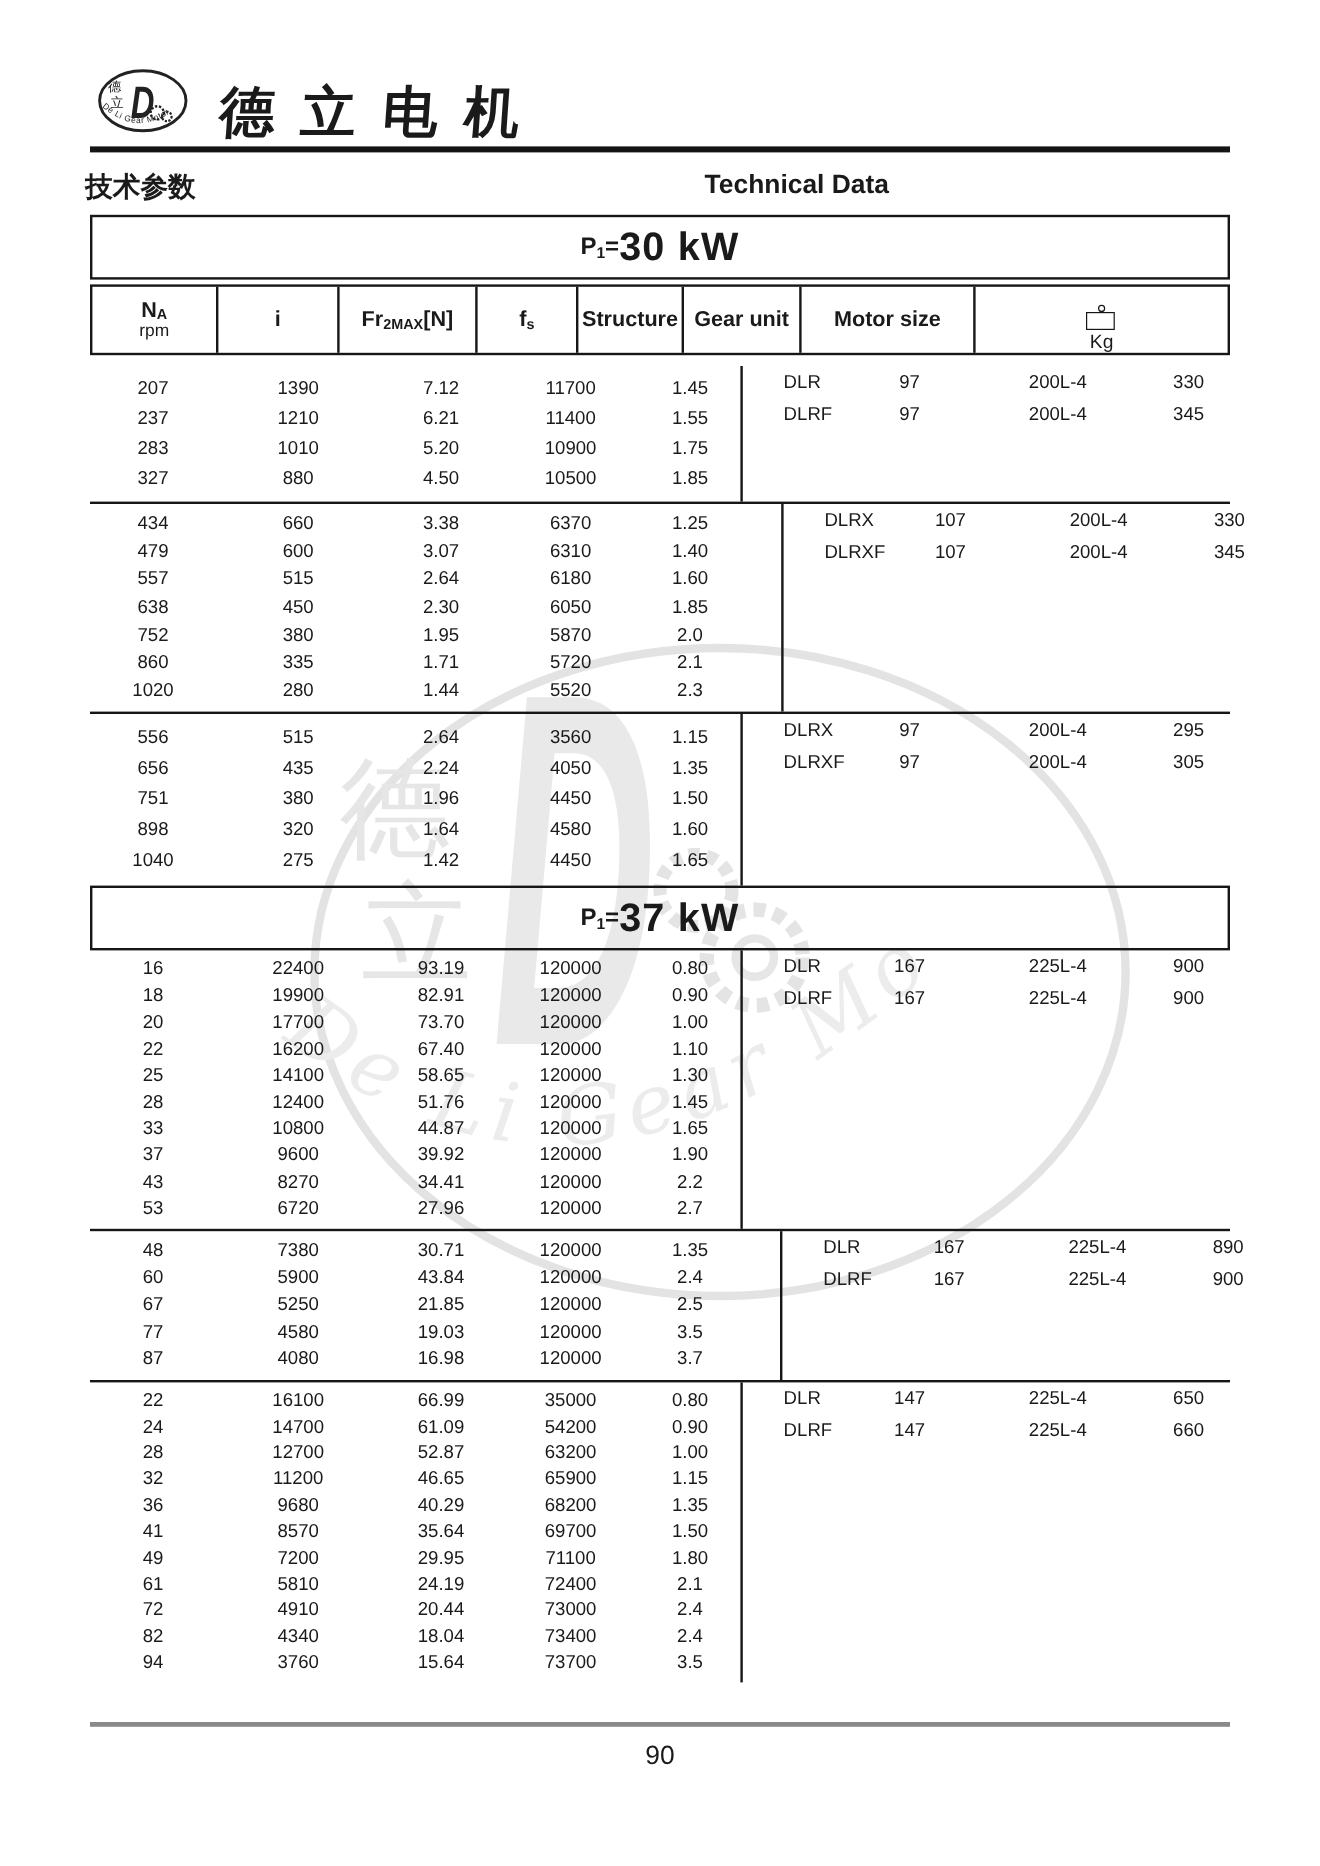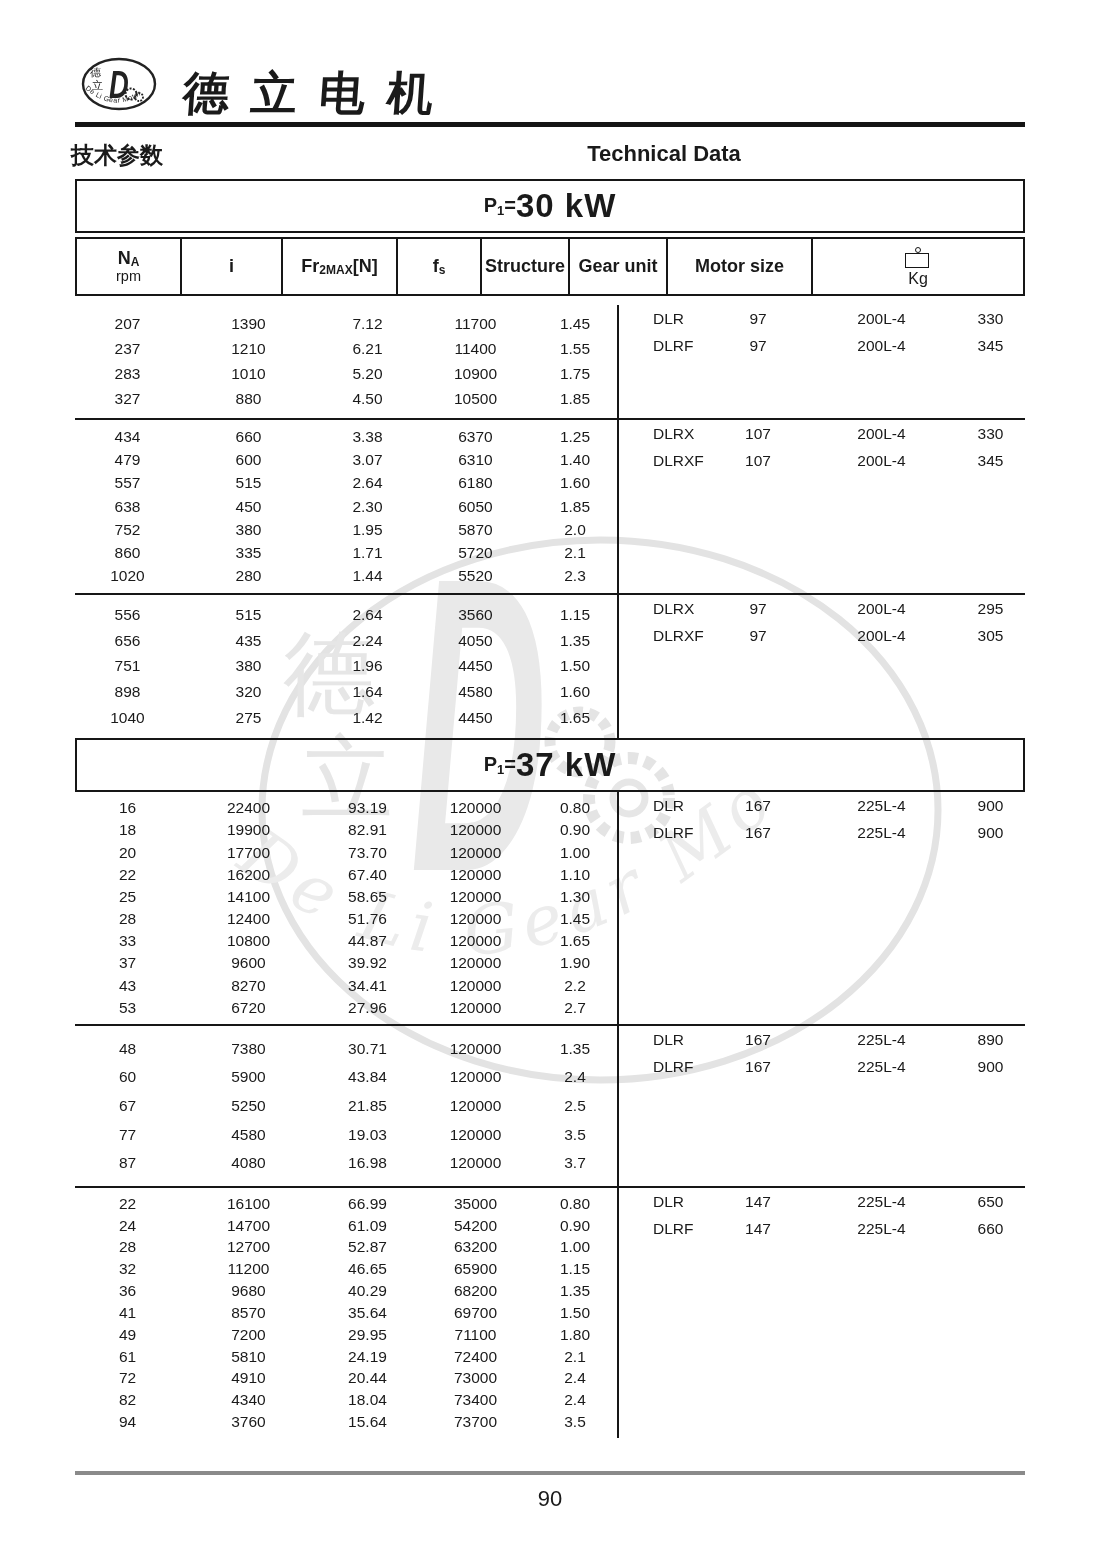--- a/index.html
+++ b/index.html
@@ -31,21 +31,21 @@
   .p-small { font-weight:bold; font-size:20px; }
   .p-small sub { font-size:13px; vertical-align:-3px; }
   .p-big { font-weight:bold; font-size:33px; letter-spacing:1px; }
 
   
   .colheader { margin-top:4px; display:flex; height:59px; border:2px solid #161616; box-sizing:border-box; }
   .ch {
     display:flex; flex-direction:column; justify-content:center; align-items:center;
     text-align:center; box-sizing:border-box; border-right:2px solid #161616;
   }
-  .ch:last-child { border-right:none; }
+  .ch:last-child { border-right:none;justify-content:flex-end; }
   .ch-main { font-weight:bold; font-size:18px; line-height:1.15; }
   .ch-main sub { font-size:12px; font-weight:bold; vertical-align:-2px; }
   .ch-unit { font-size:14.5px; line-height:1.1; }
   .cw1{width:105px}.cw2{width:137px}.cw3{width:101px}.cw4{width:115px}.cw5{width:84px}
   .cw6{width:88px}.cw7{width:98px}.cw8{width:145px}.cw9{flex:1}
   .weight-icon { position:relative; width:30px; height:23px; margin-bottom:1px; }
   .weight-knob {
     position:absolute; top:0; left:50%; transform:translateX(-50%);
     width:6px; height:6px; border:1.6px solid #161616; border-radius:50%; box-sizing:border-box;
   }
@@ -199,21 +199,21 @@
               <div class="vc4">330</div>
             </div>
             <div class="v-row">
               <div class="vc1">DLRF</div>
               <div class="vc2">97</div>
               <div class="vc3">200L-4</div>
               <div class="vc4">345</div>
             </div>
           </div>
         </div>
-        <div class="block" style="height: 175px;">
+        <div class="block" style="height: 175px; gap: 34px;">
           <div class="block-left">
             <div class="d-row">
               <div class="d-cell dc1">434</div>
               <div class="d-cell dc2">660</div>
               <div class="d-cell dc3">3.38</div>
               <div class="d-cell dc4">6370</div>
               <div class="d-cell dc5">1.25</div>
             </div>
             <div class="d-row">
               <div class="d-cell dc1">479</div>
@@ -415,21 +415,21 @@
               <div class="vc4">900</div>
             </div>
             <div class="v-row">
               <div class="vc1">DLRF</div>
               <div class="vc2">167</div>
               <div class="vc3">225L-4</div>
               <div class="vc4">900</div>
             </div>
           </div>
         </div>
-        <div class="block" style="height: 162px;">
+        <div class="block" style="height: 126px; gap: 33px;">
           <div class="block-left">
             <div class="d-row">
               <div class="d-cell dc1">48</div>
               <div class="d-cell dc2">7380</div>
               <div class="d-cell dc3">30.71</div>
               <div class="d-cell dc4">120000</div>
               <div class="d-cell dc5">1.35</div>
             </div>
             <div class="d-row">
               <div class="d-cell dc1">60</div>

